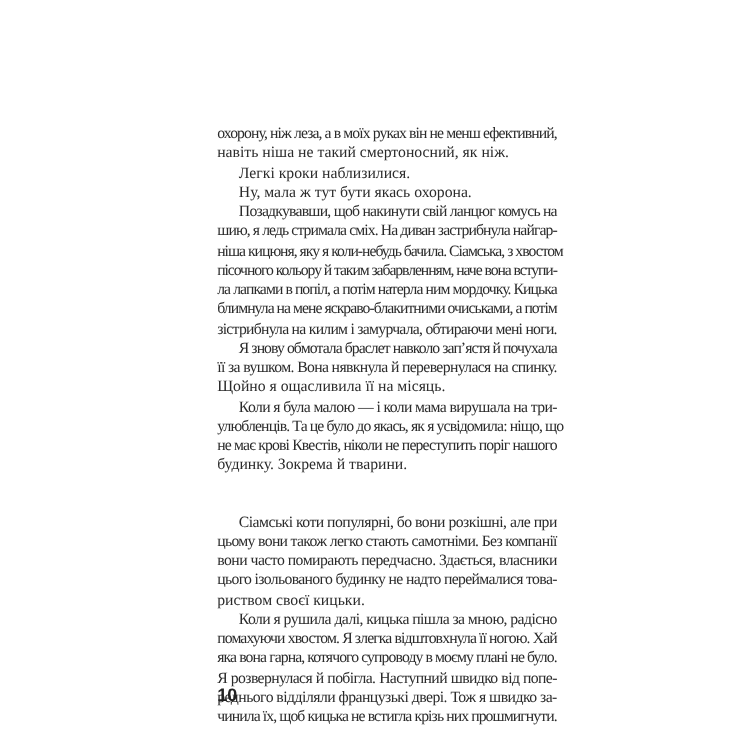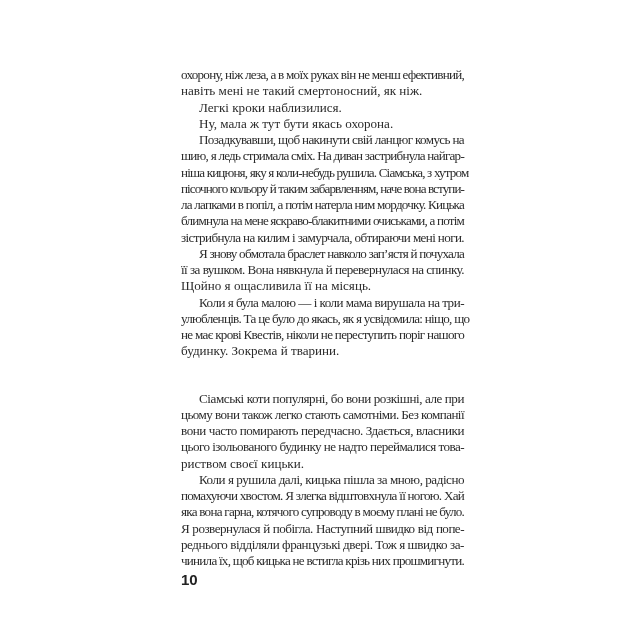--- a/index.html
+++ b/index.html
@@ -51,27 +51,27 @@
       font-weight: bold;
       font-size: 15px;
       color: #222222;
     }
   </style>
 </head>
 <body>
 
 <div class="page">
   <div class="text-block" id="text-block">
-      <span class="line" style="letter-spacing: -0.747px;">охорону, ніж леза, а в моїх руках він не менш ефективний,</span>
-      <span class="line last">навіть мені не такий смертоносний, як ніж.</span>
+      <span class="line" style="letter-spacing: -0.747px; margin-top: 36px;">охорону, ніж леза, а в моїх руках він не менш ефективний,</span>
+      <span class="line last">навіть ніша не такий смертоносний, як ніж.</span>
       <span class="line indent last">Легкі кроки наблизилися.</span>
       <span class="line indent last">Ну, мала ж тут бути якась охорона.</span>
       <span class="line indent" style="letter-spacing: -0.64px;">Позадкувавши, щоб накинути свій ланцюг комусь на</span>
       <span class="line" style="letter-spacing: -0.752px;">шию, я ледь стримала сміх. На диван застрибнула найгар-</span>
-      <span class="line" style="letter-spacing: -0.837px;">ніша кицюня, яку я коли-небудь рушила. Сіамська, з хутром</span>
+      <span class="line" style="letter-spacing: -0.837px;">ніша кицюня, яку я коли-небудь бачила. Сіамська, з хвостом</span>
       <span class="line" style="letter-spacing: -0.898px;">пісочного кольору й таким забарвленням, наче вона вступи-</span>
       <span class="line" style="letter-spacing: -0.774px;">ла лапками в попіл, а потім натерла ним мордочку. Кицька</span>
       <span class="line" style="letter-spacing: -0.805px;">блимнула на мене яскраво-блакитними очиськами, а потім</span>
       <span class="line" style="letter-spacing: -0.609px;">зістрибнула на килим і замурчала, обтираючи мені ноги.</span>
       <span class="line indent" style="letter-spacing: -0.773px;">Я знову обмотала браслет навколо зап’ястя й почухала</span>
       <span class="line" style="letter-spacing: -0.528px;">її за вушком. Вона нявкнула й перевернулася на спинку.</span>
       <span class="line last">Щойно я ощасливила її на місяць.</span>
       <span class="line indent" style="letter-spacing: -0.514px;">Коли я була малою — і коли мама вирушала на три-</span>
       <span class="line" style="letter-spacing: -0.728px;">улюбленців. Та це було до якась, як я усвідомила: ніщо, що</span>
       <span class="line" style="letter-spacing: -0.694px;">не має крові Квестів, ніколи не переступить поріг нашого</span>

